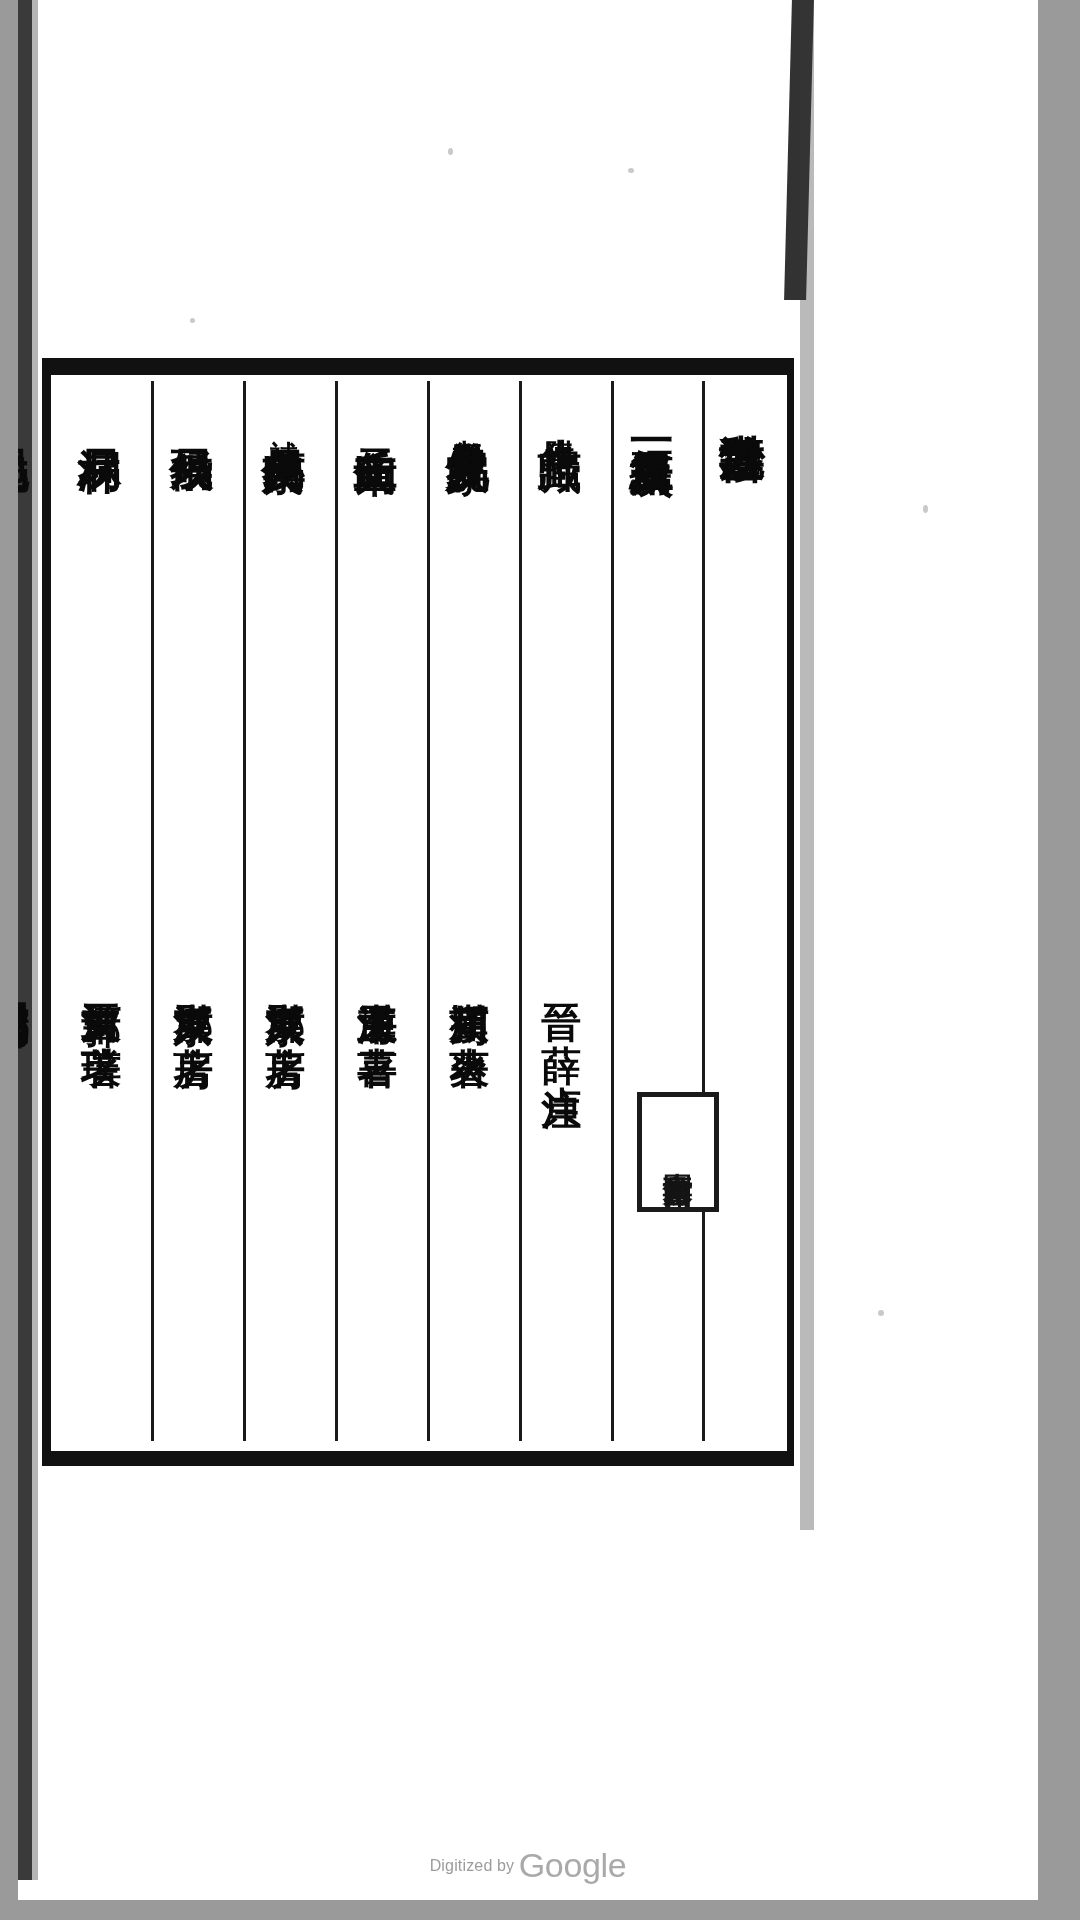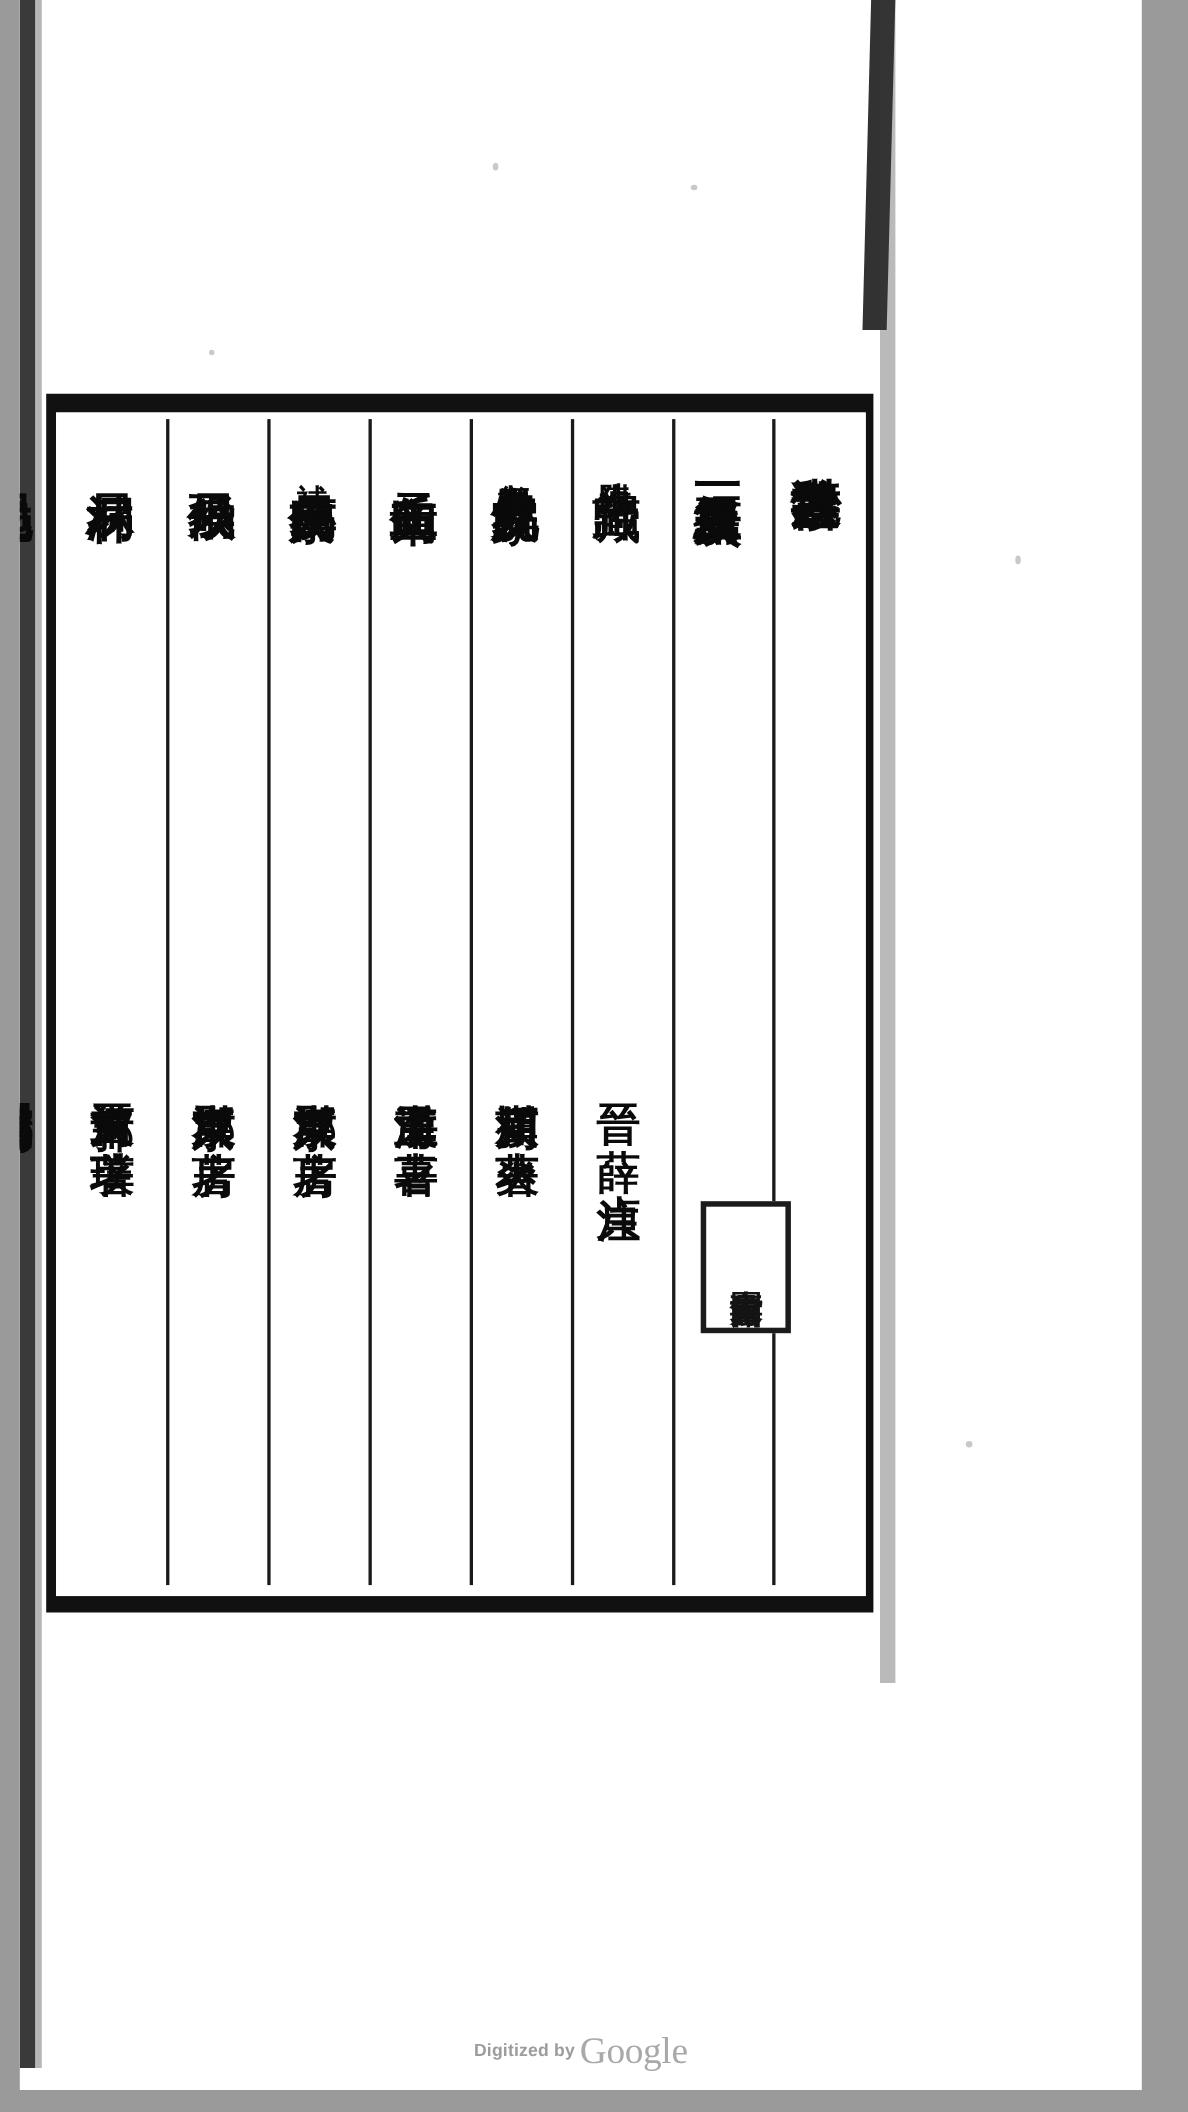--- a/index.html
+++ b/index.html
@@ -163,28 +163,27 @@
     top: 1846px;
     width: 1020px;
     text-align: center;
     color: #9c9c9c;
     font-family: "Liberation Sans", sans-serif;
   }
   #footer .dig {
     font-size: 16px;
     vertical-align: middle;
     letter-spacing: 0.01em;
-    font-weight: bold;
   }
   #footer .goog {
     font-size: 34px;
     vertical-align: middle;
     letter-spacing: -0.01em;
     color: #a9a9a9;
-    font-family: Liberation Serif, serif;
+    font-family: Liberation Sans, sans-serif;
     margin-top: 32px;
   }
 
   
   .speck {
     position: absolute;
     background: #c9c9c9;
     border-radius: 50%;
   }
 </style>

